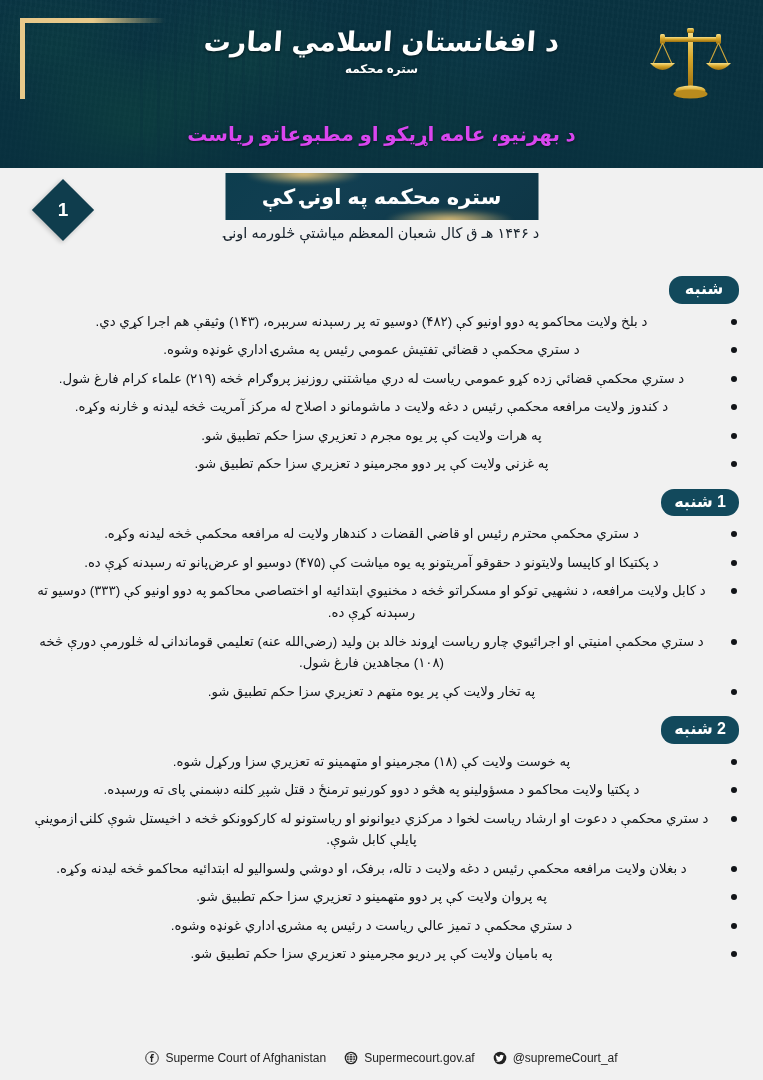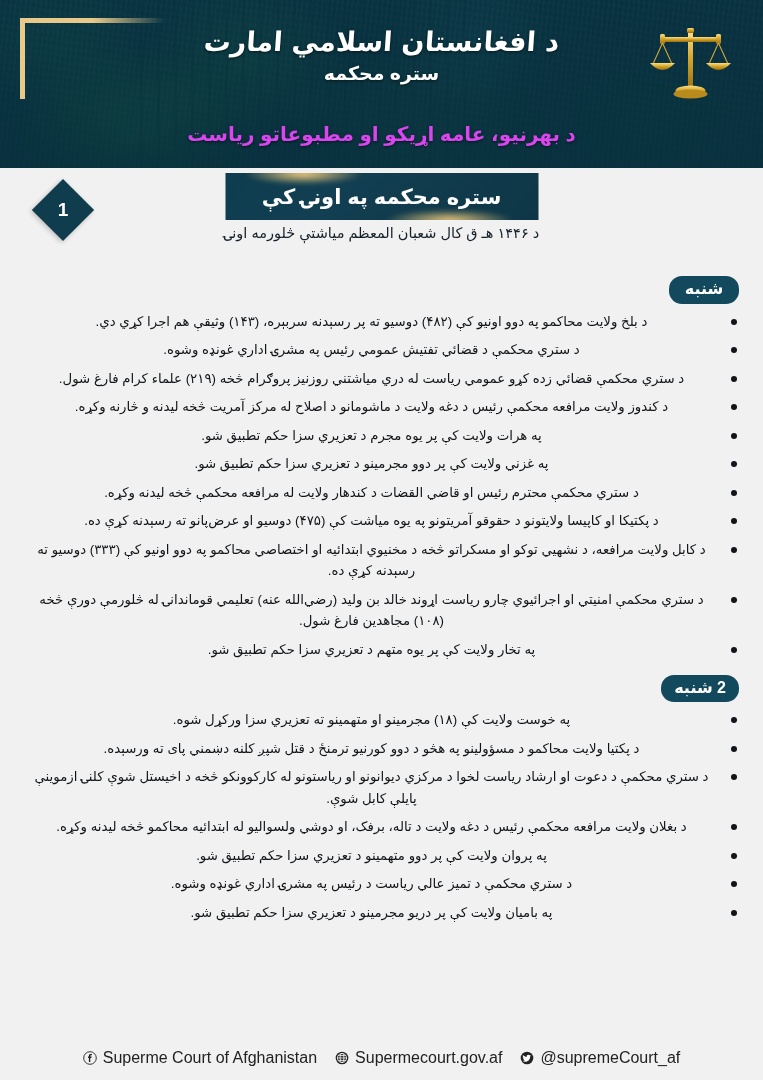--- a/index.html
+++ b/index.html
@@ -87,21 +87,21 @@
     font-size: 27px;
     font-weight: 700;
     color: #ffffff;
     letter-spacing: 1px;
     line-height: 1.15;
     text-shadow: 0 1px 3px rgba(0,0,0,.55);
     transform: skewX(-4deg);
   }
   .header-sub {
     margin-top: 5px;
-    font-size: 19px;
+    font-size: 12px;
     font-weight: 700;
     color: #ffffff;
     text-shadow: 0 1px 3px rgba(0,0,0,.5);
   }
   .header-dept {
     position: absolute;
     left: 0; right: 0; top: 122px;
     text-align: center;
     font-size: 20px;
     font-weight: 700;
@@ -243,21 +243,21 @@
     display: flex;
     align-items: center;
     justify-content: center;
     gap: 18px;
     direction: ltr;
   }
   .footer-item {
     display: flex;
     align-items: center;
     gap: 6px;
-    font-size: 16px;
+    font-size: 12px;
     color: #222;
     font-weight: 400;
   }
   .footer-item svg { display: block; }
 </style>
 </head>
 <body>
 
 <div class="page">
 
@@ -317,20 +317,23 @@
         <li>د بلخ ولایت محاکمو په دوو اونیو کې (۴۸۲) دوسیو ته پر رسېدنه سربېره، (۱۴۳) وثیقې هم اجرا کړي دي.</li>
         <li>د ستري محکمې د قضائي تفتیش عمومي رئیس په مشرۍ اداري غونډه وشوه.</li>
         <li>د ستري محکمې قضائي زده کړو عمومي ریاست له دري میاشتني روزنیز پروګرام څخه (۲۱۹) علماء کرام فارغ شول.</li>
         <li>د کندوز ولایت مرافعه محکمې رئیس د دغه ولایت د ماشومانو د اصلاح له مرکز آمریت څخه لیدنه و څارنه وکړه.</li>
         <li>په هرات ولایت کې پر یوه مجرم د تعزیري سزا حکم تطبیق شو.</li>
         <li>په غزني ولایت کې پر دوو مجرمینو د تعزیري سزا حکم تطبیق شو.</li>
       </ul>
     </div>
 
     <div>
+      <div class="day-chip-row">
+        <div class="day-chip">1 شنبه</div>
+      </div>
       <ul class="bullets">
         <li>د ستري محکمې محترم رئیس او قاضي القضات د کندهار ولایت له مرافعه محکمې څخه لیدنه وکړه.</li>
         <li>د پکتیکا او کاپیسا ولایتونو د حقوقو آمریتونو په یوه میاشت کې (۴۷۵) دوسیو او عرض‌پانو ته رسېدنه کړې ده.</li>
         <li>د کابل ولایت مرافعه، د نشهیي توکو او مسکراتو څخه د مخنیوي ابتدائیه او اختصاصي محاکمو په دوو اونیو کې (۳۳۳) دوسیو ته رسېدنه کړې ده.</li>
         <li>د ستري محکمې امنیتي او اجرائیوي چارو ریاست اړوند خالد بن ولید (رضي‌الله عنه) تعلیمي قوماندانۍ له څلورمې دورې څخه (۱۰۸) مجاهدین فارغ شول.</li>
         <li>په تخار ولایت کې پر یوه متهم د تعزیري سزا حکم تطبیق شو.</li>
       </ul>
     </div>
 
     <div>

